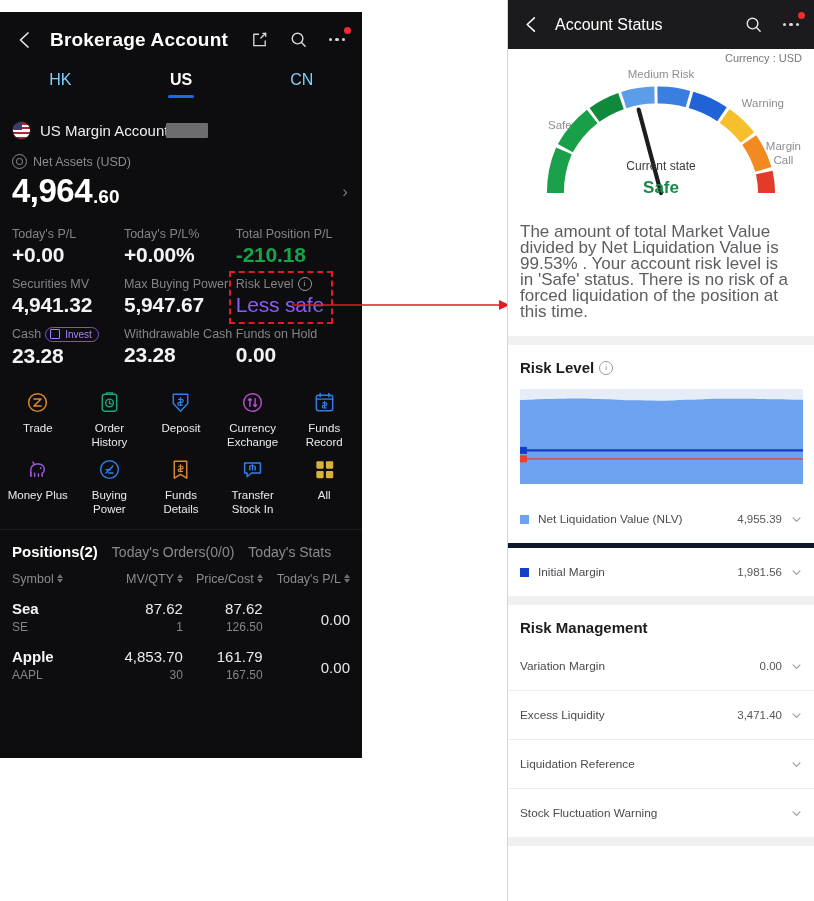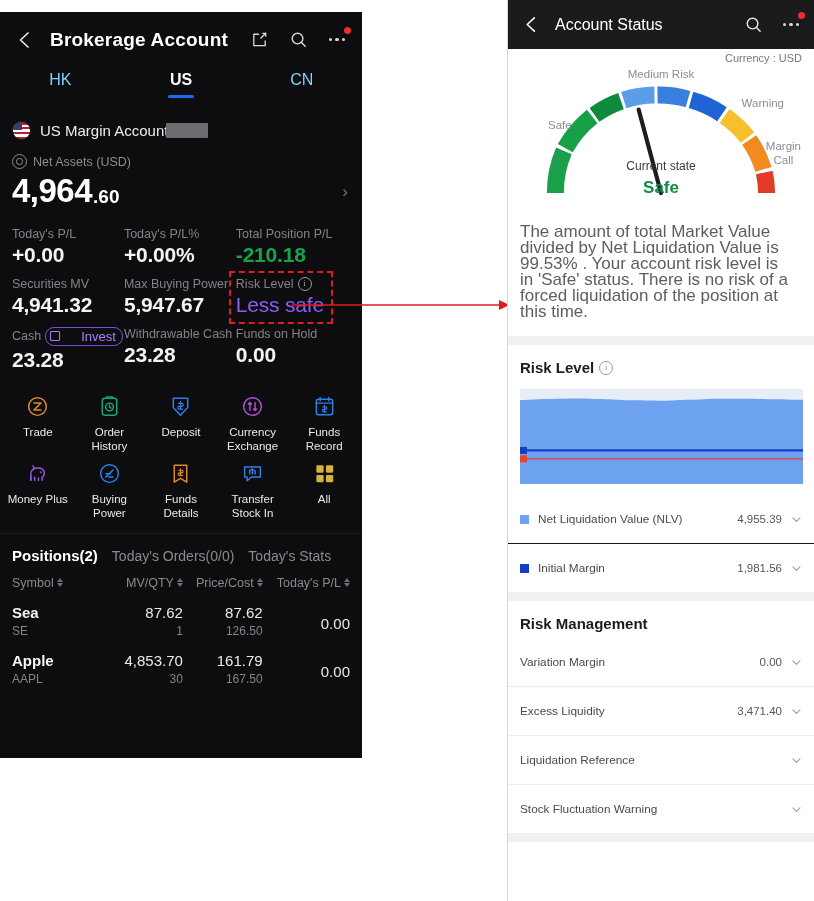--- a/index.html
+++ b/index.html
@@ -78,22 +78,22 @@
   .stat-lab{font-size:12.5px;color:#83838a;display:flex;align-items:center;gap:4px;white-space:nowrap;}
   .stat-val{font-size:21px;font-weight:bold;color:#f2f3f5;margin-top:2px;letter-spacing:-.2px;}
   .stat-val.green{color:#16a34a;}
   .stat-val.risk{color:#8b5cf6;font-weight:400;font-size:21px;}
   .info-c{
     width:12px;height:12px;border-radius:50%;border:1.2px solid #9a9aa1;
     font-size:9px;line-height:10px;text-align:center;color:#9a9aa1;font-style:normal;
     display:inline-block;font-family:"Liberation Serif",serif;
   }
   .invest-badge{
-    display:inline-flex;align-items:center;gap:21px;border:1px solid #7d4fe0;
-    color:#a682f5;border-radius:9px;padding:1px 6px 1px 4px;font-size:13px;
+    display:inline-flex;align-items:center;gap:5px;border:1px solid #7d4fe0;
+    color:#a682f5;border-radius:9px;padding:1px 6px 1px 4px;font-size:10px;
   }
   .invest-badge .bi{
     width:8px;height:8px;border:1px solid #a682f5;border-radius:1px;display:inline-block;
   }
 
   
   #risk-cell{position:relative;}
   #risk-hl{
     position:absolute;left:-7px;top:-6px;width:104px;height:53px;
     border:2px dashed #e01b22;box-sizing:border-box;pointer-events:none;
@@ -174,21 +174,21 @@
     width:12px;height:12px;border-radius:50%;border:1.1px solid #9b9ba1;
     font-size:9px;line-height:11px;text-align:center;color:#9b9ba1;font-style:normal;
     display:inline-block;font-family:"Liberation Serif",serif;font-weight:400;
   }
 
   .chartbox{padding:13px 12px 0 12px;}
   #risk-chart{display:block;width:283px;height:95px;}
 
   .lrow{
     display:flex;align-items:center;padding:0 12px;height:48px;
-    border-bottom:1px solid #0f172a;font-size:11.8px;color:#4a4a50;
+    border-bottom:5px solid #0f172a;font-size:11.8px;color:#4a4a50;
   }
   .lrow:last-child{border-bottom:none;}
   .sw{width:9px;height:9px;flex:0 0 auto;margin-right:9px;}
   .lval{margin-left:auto;font-size:11.5px;color:#55555b;}
   .chev-d{
     width:11px;height:11px;margin-left:9px;flex:0 0 auto;color:#9a9aa0;
     display:flex;align-items:center;justify-content:center;
   }
   .rm-row{
     display:flex;align-items:center;padding:0 12px;height:48px;

